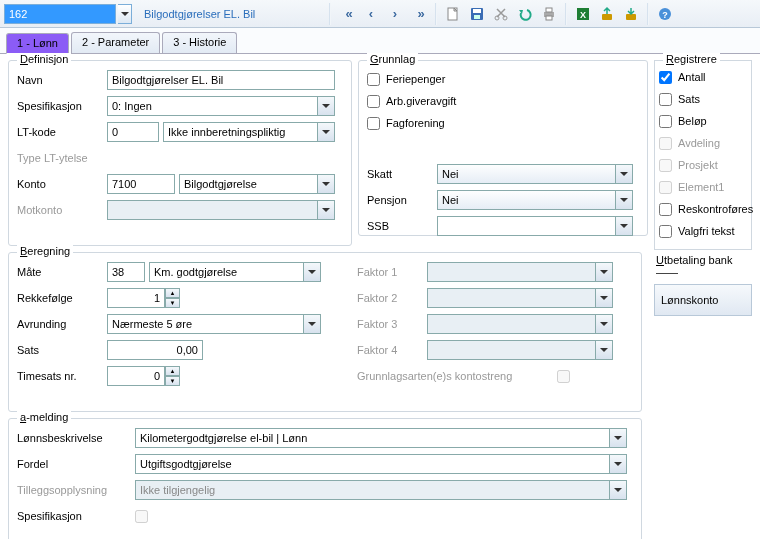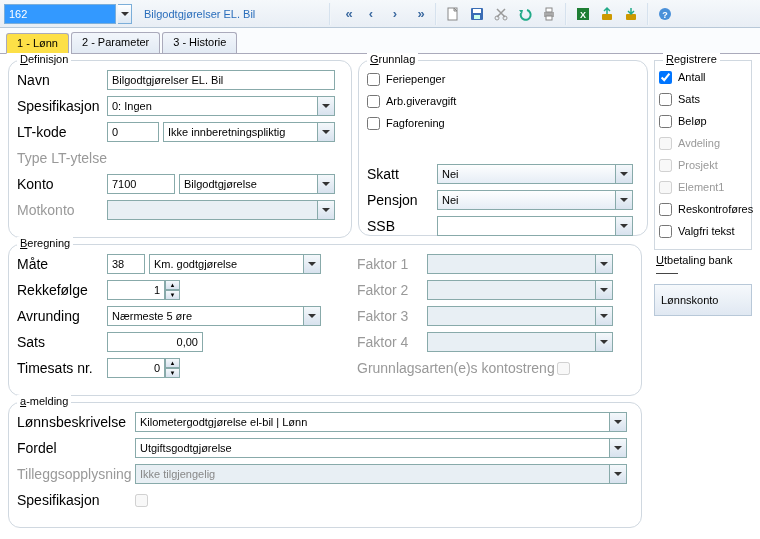--- a/index.html
+++ b/index.html
@@ -9,31 +9,31 @@
 .tb-input.sel { background: #3399ff; color: #fff; }
 .tb-dd { width: 14px; height: 20px; border: 1px solid #7baed9; border-left: none; background: linear-gradient(#fff,#dce8f4); display: flex; align-items: center; justify-content: center; cursor: pointer; }
 .tb-title { color: #2a6ebb; padding: 0 10px; flex: 0 0 190px; }
 .tb-sep { width: 2px; height: 22px; background: linear-gradient(90deg,#c8d8e8,#fff); margin: 0 3px; }
 .tb-btn { width: 22px; height: 22px; display: flex; align-items: center; justify-content: center; cursor: pointer; border-radius: 2px; }
 .arrow { font-size: 13px; color: #3c6aa0; font-weight: bold; }
 .arrow.dbl { letter-spacing: -4px; }
 .ic { width: 16px; height: 16px; }
 .tabs { display: flex; padding: 4px 4px 0 6px; border-bottom: 1px solid #aab; background: #fafcfe; height: 26px; }
 .tab { padding: 3px 10px; border: 1px solid #aab; border-bottom: none; margin-right: 2px; background: linear-gradient(#f2f6fb,#e2eaf4); border-radius: 3px 3px 0 0; cursor: pointer; font-size: 11px; }
-.tab.active { background: #fde047; border-bottom: 1px solid #fff; position: relative; top: 1px; }
+.tab.active { background: #8b5cf6; border-bottom: 1px solid #fff; position: relative; top: 1px; }
 .main { display: flex; padding: 6px 8px; gap: 6px; }
 .col { flex: 0 0 auto; }
 .col1 { width: 344px; }
 .col2 { width: 290px; }
 .col3 { width: 98px; }
-.group { border: 1px solid #d0d8e0; border-radius: 12px; padding: 8px 8px 12px 8px; margin-bottom: 6px; position: relative; }
+.group { border: 1px solid #d0d8e0; border-radius: 3px; padding: 8px 8px 20px 8px; margin-bottom: 6px; position: relative; }
 .group-title { position: absolute; top: -8px; left: 8px; background: #fff; padding: 0 3px; font-size: 11px; }
 .group-title .u { text-decoration: underline; }
 .row { display: flex; align-items: center; margin-bottom: 4px; min-height: 22px; }
-.lbl { flex: 0 0 90px; font-size: 14px; }
+.lbl { flex: 0 0 90px; font-size: 11px; }
 .lbl.disabled { color: #999; }
 input[type=text], .select, .combo { height: 20px; border: 1px solid #8aa; background: #fff; font-size: 11px; padding: 0 4px; font-family: inherit; }
 .txt-full { width: 228px; }
 .select { display: flex; align-items: center; position: relative; }
 .select.full { width: 228px; }
 .dd-btn { position: absolute; right: 0; top: 0; width: 17px; height: 18px; border-left: 1px solid #8aa; background: linear-gradient(#f4f8fb,#d8e2ee); display: flex; align-items: center; justify-content: center; cursor: pointer; }
 .dd-arrow { width: 0; height: 0; border-left: 4px solid transparent; border-right: 4px solid transparent; border-top: 4px solid #333; }
 .txt-sm { width: 52px; }
 .txt-sm2 { width: 68px; }
 .txt-nr { width: 58px; text-align: right; padding-right: 4px; }

